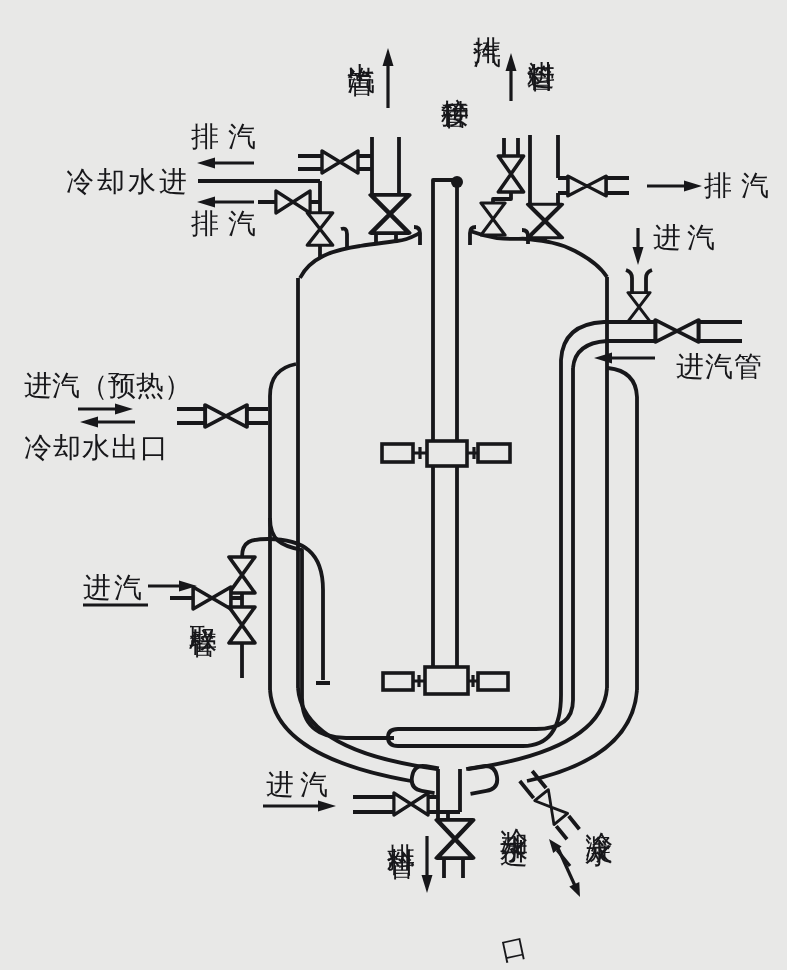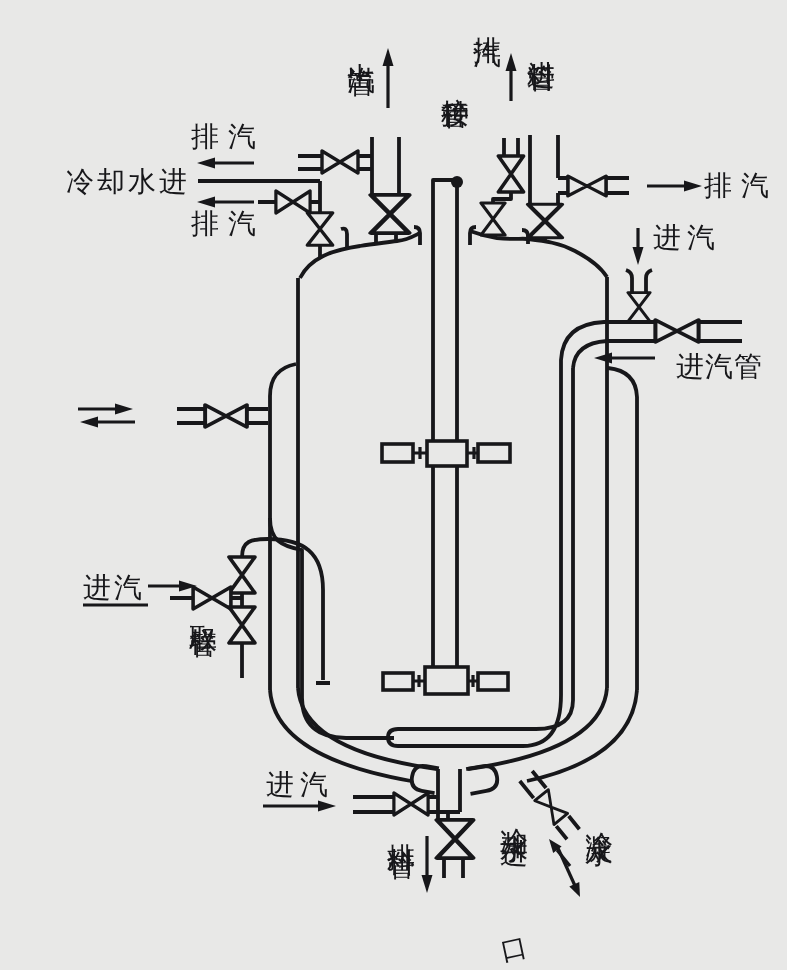--- a/index.html
+++ b/index.html
@@ -165,20 +165,22 @@
   <div class="lbl v" style="left:346px; top:40px;">出汽管</div>
   <div class="lbl ls9" style="left:191px; top:122px;">排汽</div>
   <div class="lbl ls3" style="left:66px;  top:167px;">冷却水进</div>
   <div class="lbl ls9" style="left:191px; top:209px;">排汽</div>
   <div class="lbl v" style="left:472px; top:14px;">排汽</div>
   <div class="lbl v ls2" style="left:440px; top:76px;">接种管</div>
   <div class="lbl v ls2" style="left:526px; top:39px;">进料管</div>
   <div class="lbl ls9" style="left:704px; top:171px;">排汽</div>
   <div class="lbl ls6" style="left:653px; top:223px;">进汽</div>
   <div class="lbl ls1" style="left:676px; top:352px;">进汽管</div>
+  <div class="lbl" style="left:24px;  top:371px;">进汽（预热）</div>
+  <div class="lbl ls1" style="left:24px;  top:433px;">冷却水出口</div>
   <div class="lbl ls3" style="left:83px;  top:573px;">进汽</div>
   <div class="lbl v ls3" style="left:188px; top:603px;">取样管</div>
   <div class="lbl ls6" style="left:266px; top:770px;">进汽</div>
   <div class="lbl v ls5" style="left:386px; top:821px;">排料管</div>
   <div class="lbl v" style="left:499px; top:805px;">冷却水进</div>
   <div class="lbl hand" style="left:501px; top:936px;">口</div>
   <div class="lbl v" style="left:584px; top:809px;">冷凝水</div>
 
 </div>
 

